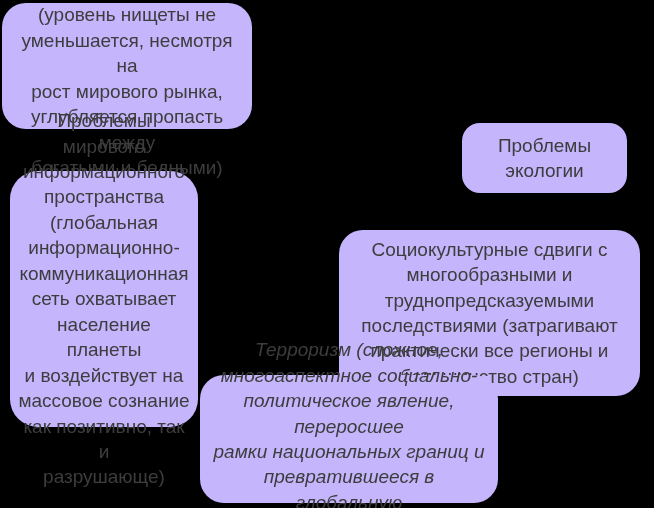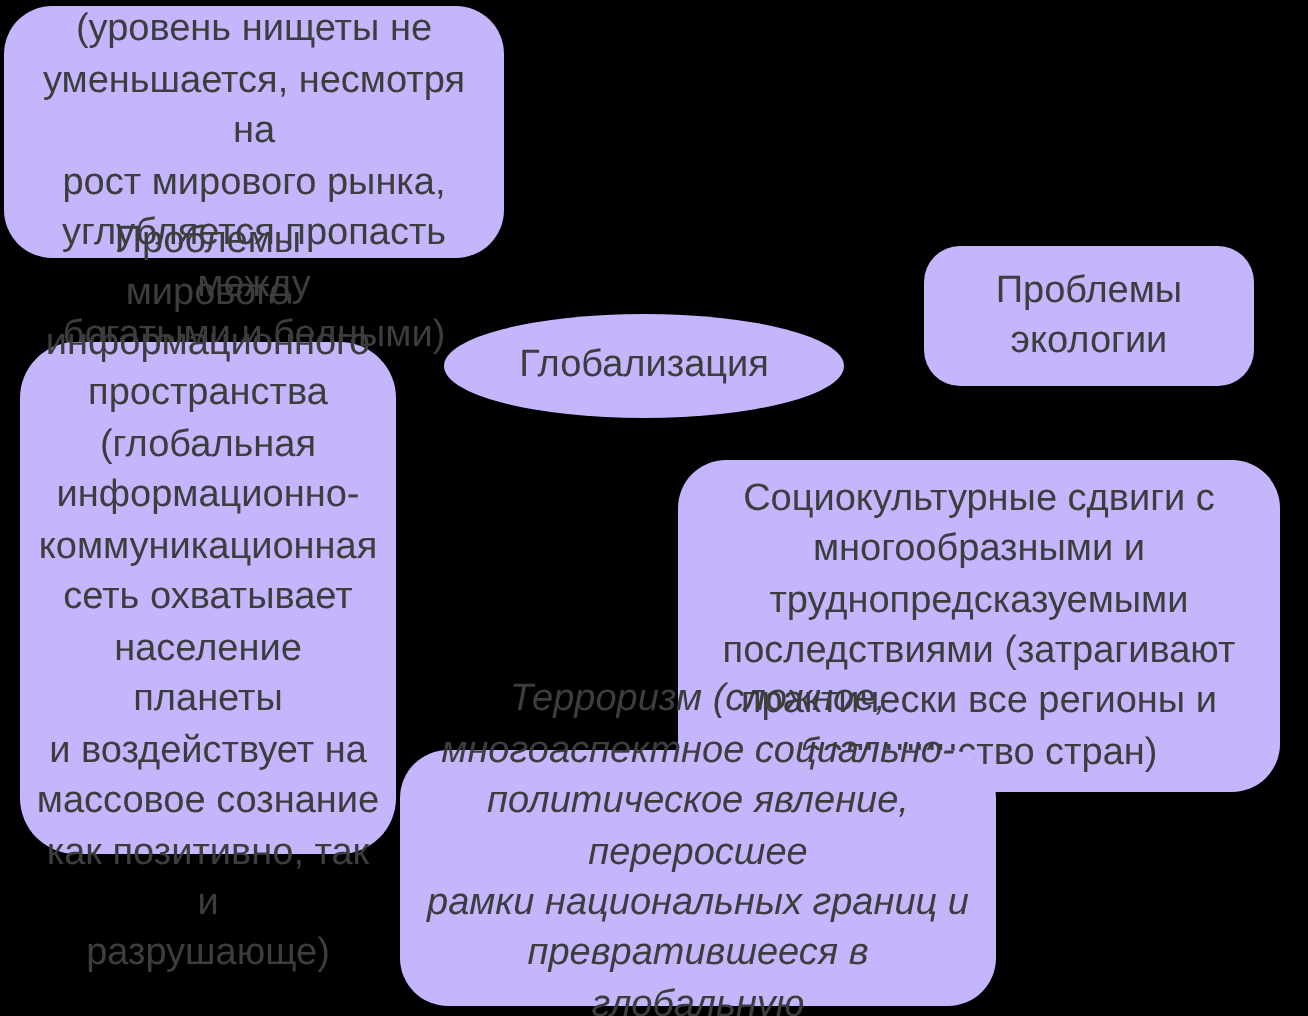--- a/index.html
+++ b/index.html
@@ -73,21 +73,20 @@
 (уровень нищеты не
 уменьшается, несмотря на
 рост мирового рынка,
 углубляется пропасть между
 богатыми и бедными)</div>
 
 
   <div class="node" id="node-ecology">Проблемы
 экологии</div>
 
-  <div class="node" id="node-center">Глобализация</div>
 
   <div class="node" id="node-info">Проблемы
 мирового
 информационного
 пространства
 (глобальная
 информационно-
 коммуникационная
 сеть охватывает
 население планеты

